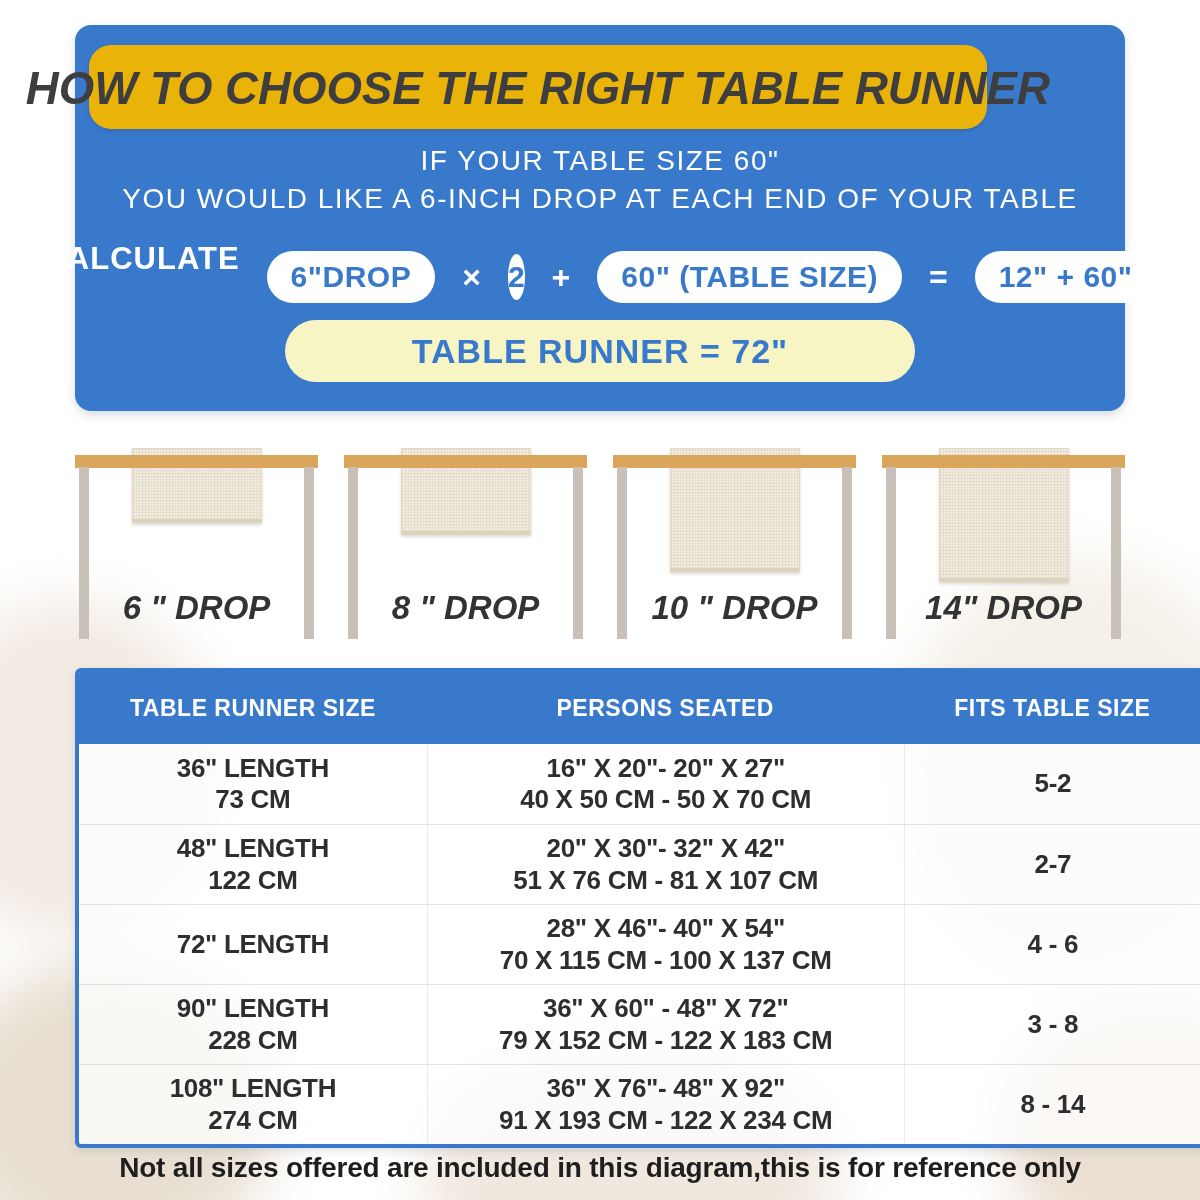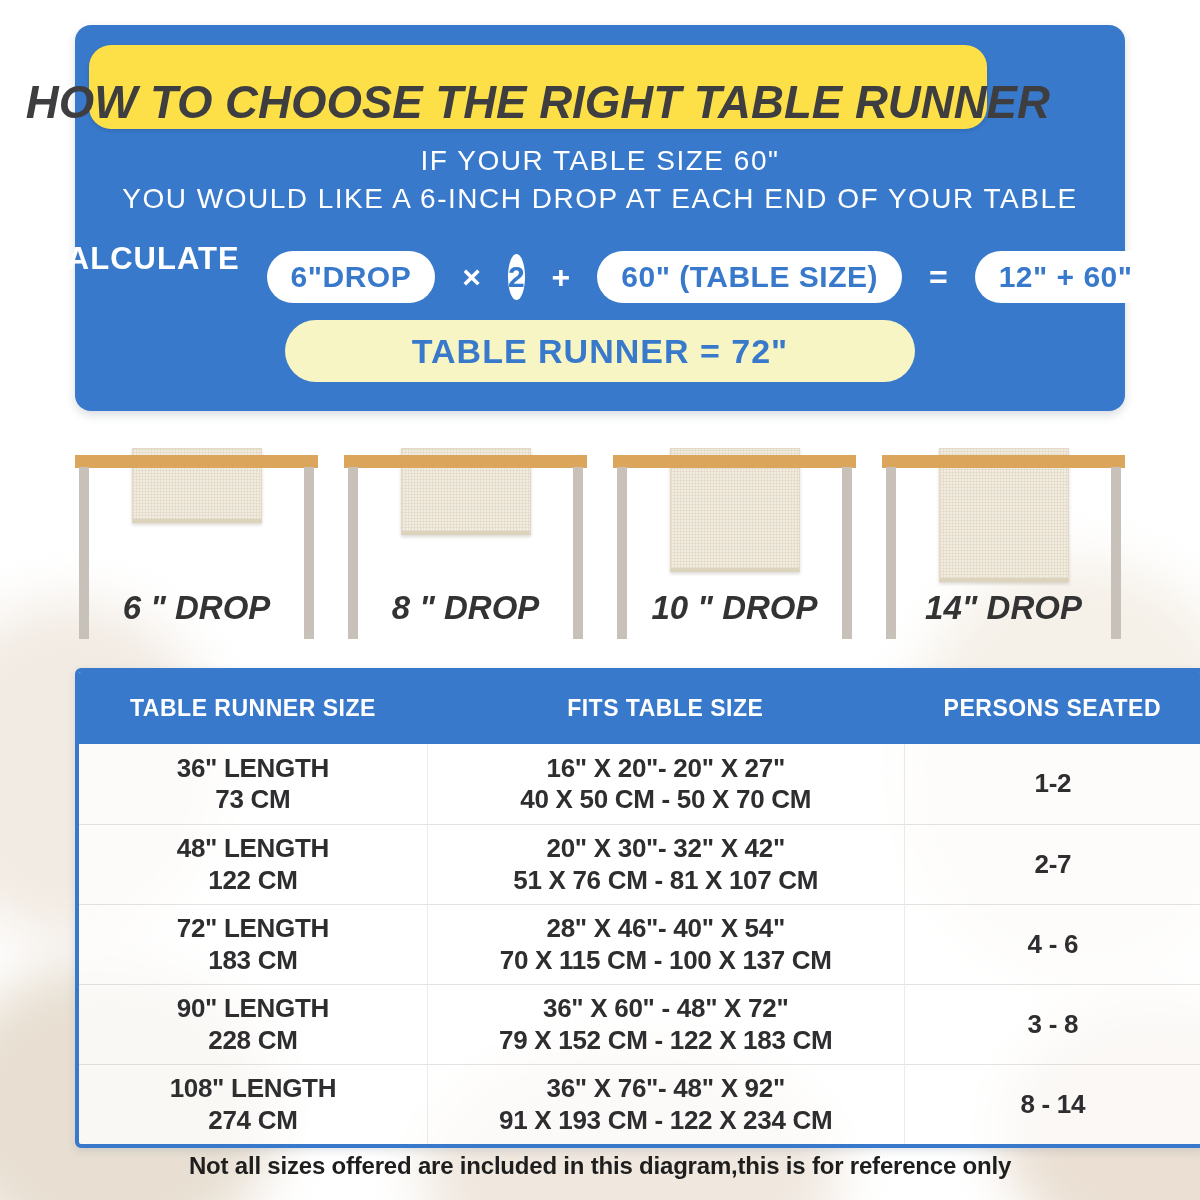--- a/index.html
+++ b/index.html
@@ -13,21 +13,21 @@
   .blob1 { left:-60px; top:960px; width:340px; height:300px; background:rgba(214,196,173,0.55); }
   .blob2 { left:420px; top:1040px; width:420px; height:260px; background:rgba(222,205,184,0.45); }
   .blob3 { left:900px; top:560px; width:360px; height:420px; background:rgba(244,238,229,0.9); }
   .blob4 { left:1000px; top:1000px; width:320px; height:260px; background:rgba(213,192,165,0.5); }
   .blob5 { left:-80px; top:600px; width:300px; height:340px; background:rgba(233,222,209,0.6); }
 
   
   .hero { position:absolute; left:75px; top:25px; width:1050px; height:386px;
     background:#3879CB; border-radius:16px; box-shadow:0 4px 10px rgba(40,60,90,0.18); }
   .title-box { position:absolute; left:14px; top:20px; width:898px; height:84px;
-    background:#fde047; border-radius:22px; display:flex; align-items:flex-end; justify-content:center;
+    background:#eab308; border-radius:22px; display:flex; align-items:center; justify-content:center;
     box-shadow:0 2px 4px rgba(0,0,0,0.12); }
   .title { font-size:47px; font-weight:bold; font-style:italic; color:#3E3E40;
     white-space:nowrap; transform:scaleX(0.97); letter-spacing:0px; }
   .sub { position:absolute; left:0; width:100%; text-align:center; color:#ffffff;
     font-size:28px; font-weight:400; letter-spacing:1.5px; white-space:nowrap; }
   .sub1 { top:120px; } .sub2 { top:158px; }
   .calc { position:absolute; left:0; top:226px; width:100%; height:52px;
     display:flex; align-items:center; justify-content:center; gap:27px; }
   .calc-label { color:#ffffff; font-size:31px; font-weight:bold; letter-spacing:1px; }
   .pill { background:#ffffff; color:#3879CB; border-radius:26px; height:52px;
@@ -67,21 +67,21 @@
   .st-header .h { text-align:center; color:#ffffff; font-weight:bold; font-size:23px;
     letter-spacing:0.5px; }
   .st-row { display:grid; grid-template-columns:31% 42.5% 26.5%; height:80px; }
   .st-row + .st-row .cell { border-top:1px solid rgba(70,60,50,0.14); }
   .cell { display:flex; flex-direction:column; justify-content:center; text-align:center;
     font-weight:bold; color:#2E2E30; font-size:26px; line-height:1.2; letter-spacing:-0.3px;
     height:100%; box-sizing:border-box; }
   .cell.c2, .cell.c3 { border-left:1px solid rgba(70,60,50,0.10); }
 
   .footer-note { position:absolute; left:0; width:100%; top:1152px; text-align:center;
-    font-size:24px; font-weight:bold; color:#1e1e1e; letter-spacing:-0.2px; }
+    font-size:28px; font-weight:bold; color:#1e1e1e; letter-spacing:-0.2px; }
 </style>
 </head>
 <body>
 
 <div class="page">
 
   <div class="bg-blob blob5"></div>
   <div class="bg-blob blob1"></div>
   <div class="bg-blob blob2"></div>
   <div class="bg-blob blob3"></div>
@@ -135,56 +135,55 @@
       <div class="tabletop"></div>
       <div class="leg left"></div>
       <div class="leg right"></div>
       <div class="drop-label">14" DROP</div>
     </div>
   </div>
 
   <div class="size-table">
     <div class="st-header">
       <div class="h">TABLE RUNNER SIZE</div>
+      <div class="h">PERSONS SEATED</div>
       <div class="h">FITS TABLE SIZE</div>
-      <div class="h">PERSONS SEATED</div>
     </div>
 
     <div class="st-row">
       <div class="cell c1">
         <span>36" LENGTH</span>
         <span>73 CM</span>
       </div>
       <div class="cell c2">
         <span>16" X 20"- 20" X 27"</span>
         <span>40 X 50 CM - 50 X 70 CM</span>
       </div>
       <div class="cell c3">
-        <span>1-2</span>
+        <span>5-2</span>
       </div>
     </div>
 
     <div class="st-row">
       <div class="cell c1">
         <span>48" LENGTH</span>
         <span>122 CM</span>
       </div>
       <div class="cell c2">
         <span>20" X 30"- 32" X 42"</span>
         <span>51 X 76 CM - 81 X 107 CM</span>
       </div>
       <div class="cell c3">
         <span>2-7</span>
       </div>
     </div>
 
     <div class="st-row">
       <div class="cell c1">
         <span>72" LENGTH</span>
-        <span>183 CM</span>
       </div>
       <div class="cell c2">
         <span>28" X 46"- 40" X 54"</span>
         <span>70 X 115 CM - 100 X 137 CM</span>
       </div>
       <div class="cell c3">
         <span>4 - 6</span>
       </div>
     </div>
 

